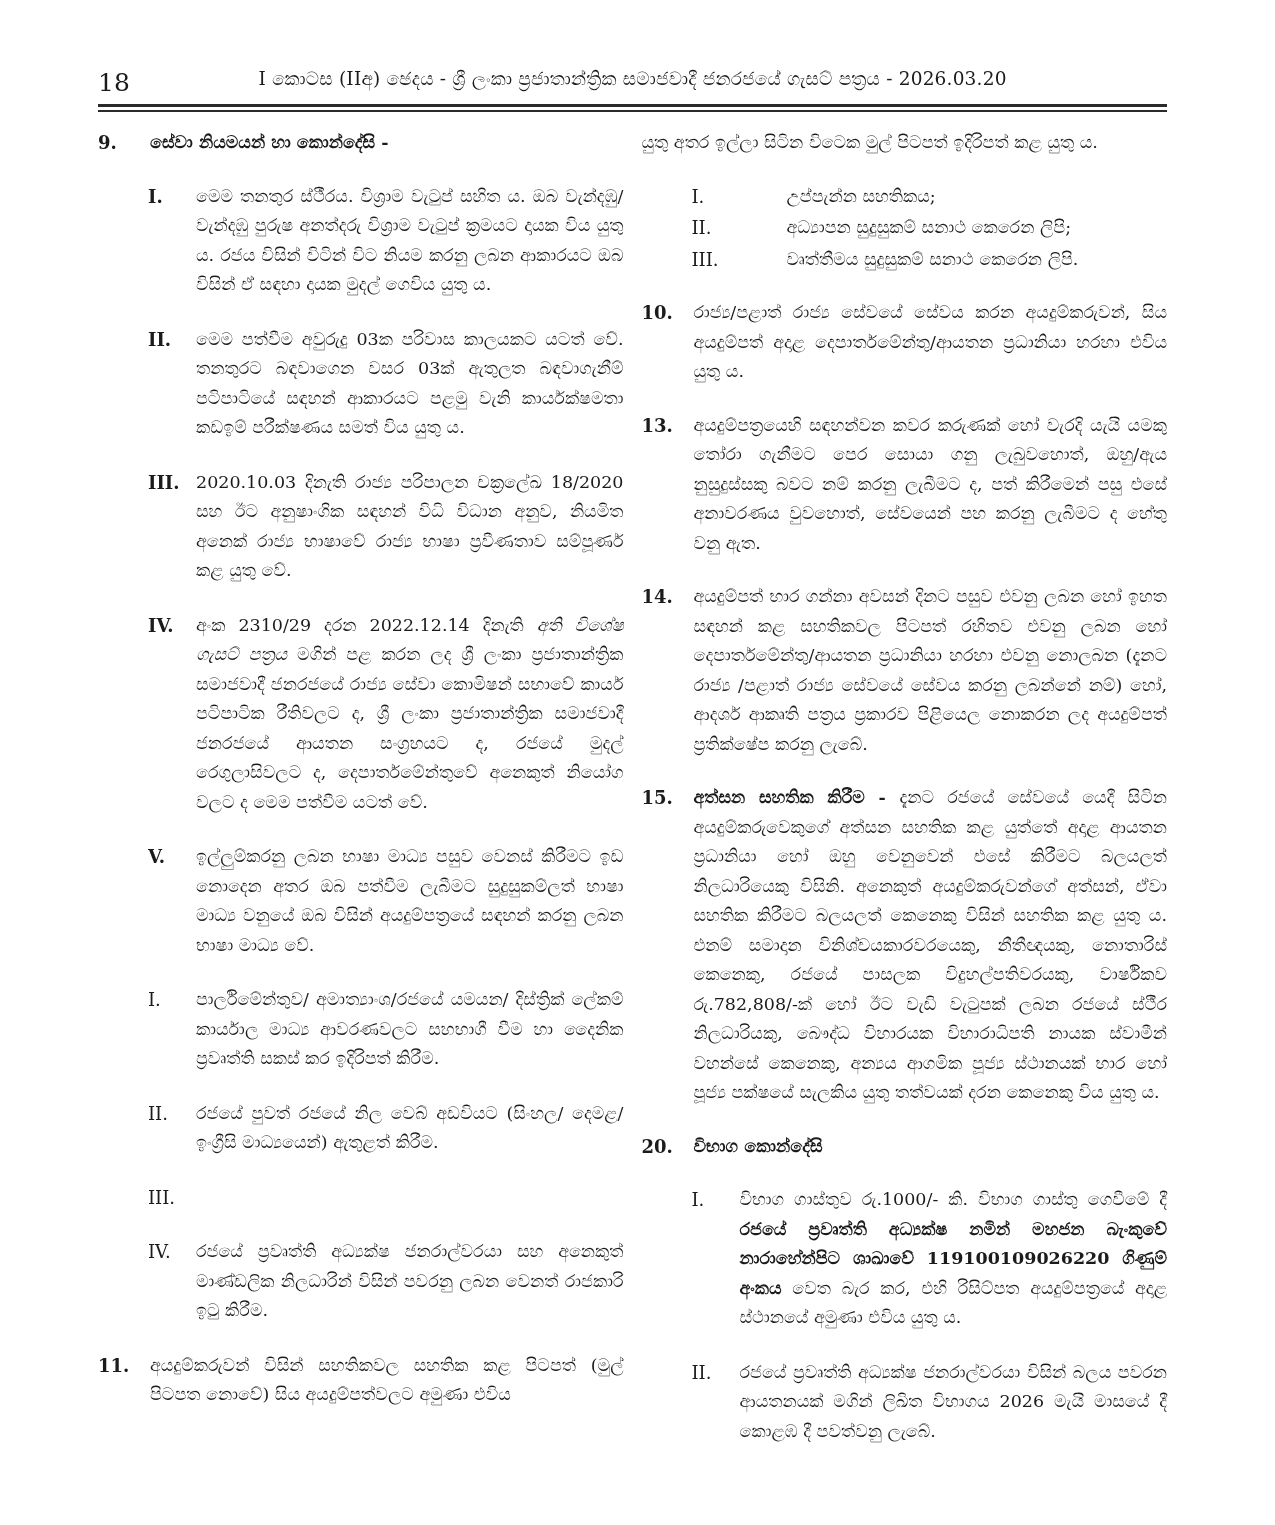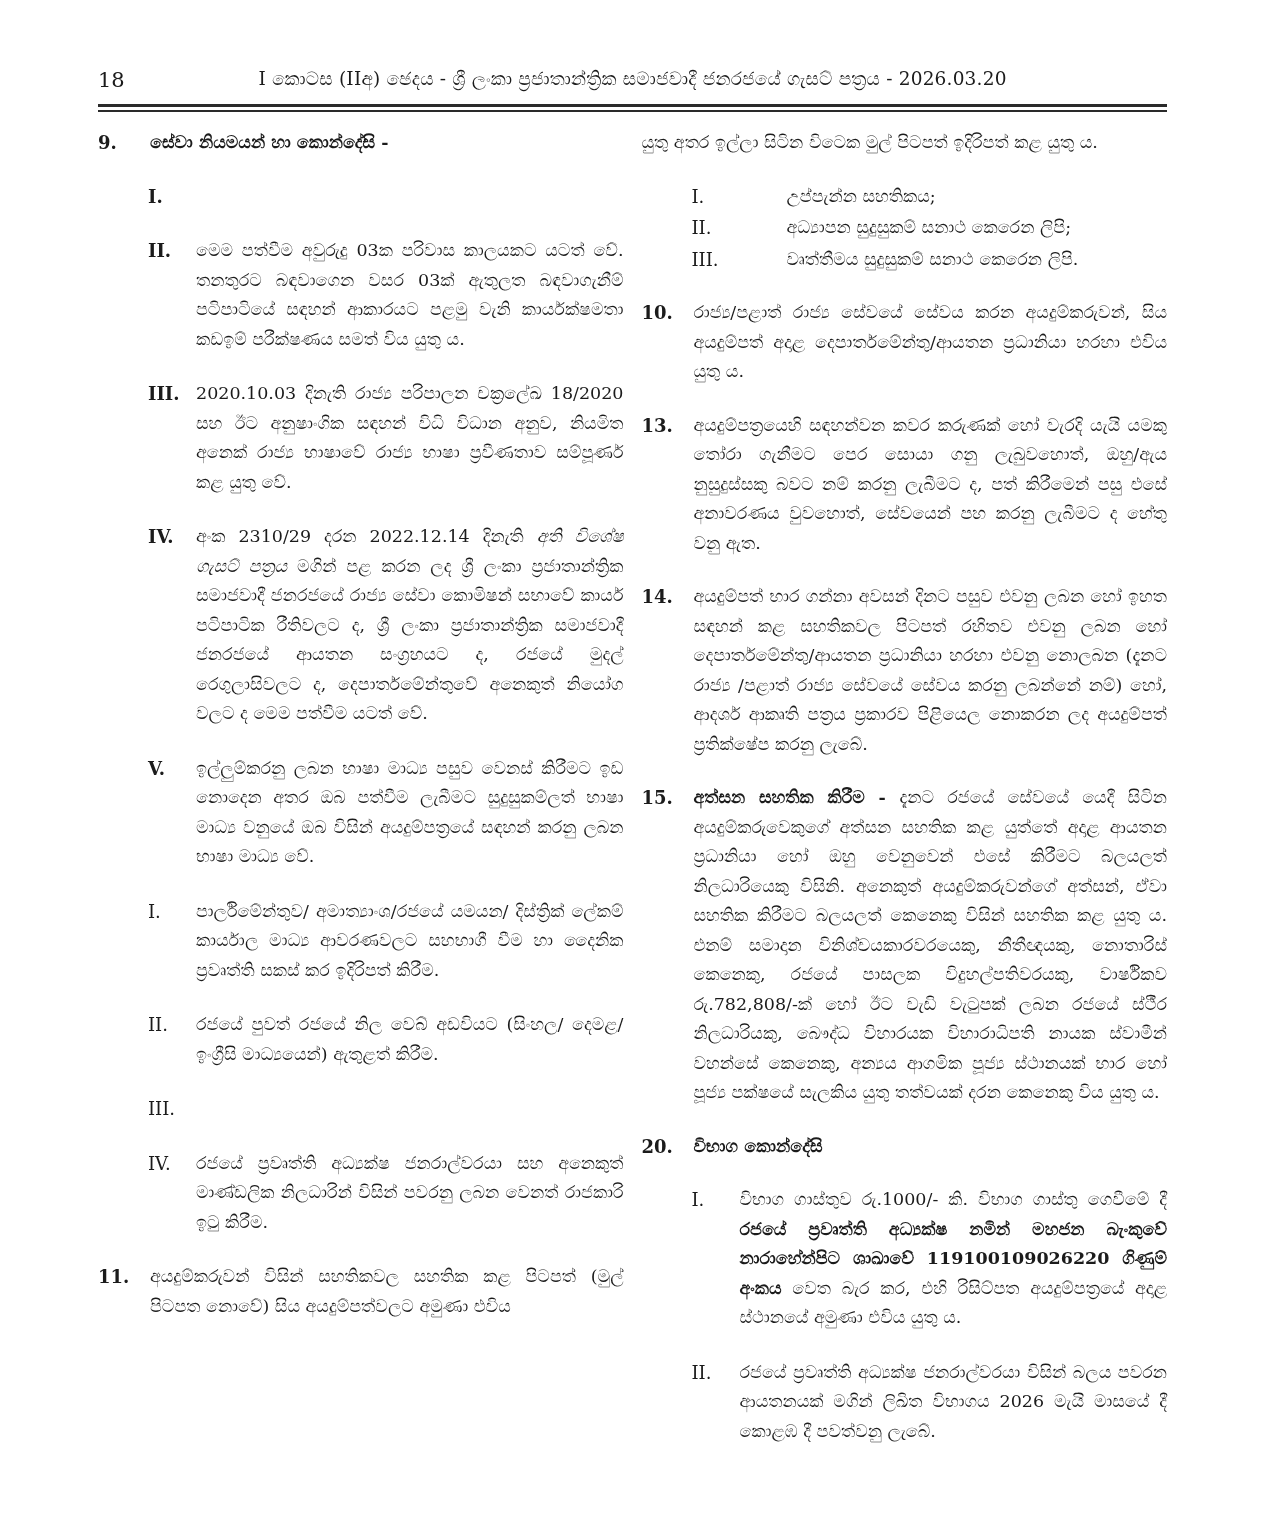--- a/index.html
+++ b/index.html
@@ -5,21 +5,21 @@
   html,body { margin:0; padding:0; background:#ffffff; }
   body {
     width:1275px; height:1525px; overflow:hidden;
     font-family:"DejaVu Serif","Liberation Serif",serif;
     color:#1b1b1b;
     -webkit-font-smoothing:antialiased;
   }
   .page { box-sizing:border-box; width:1275px; height:1525px; padding:68px 108px 20px 98px; }
 
   .hdr { position:relative; height:28px; }
-  .hdr .pagenum { position:absolute; left:0; top:0; font-size:21px; }
+  .hdr .pagenum { position:absolute; left:0; top:0; font-size:25px; }
   .hdr .title { display:block; text-align:center; font-size:18.5px; font-weight:normal; letter-spacing:0.2px; }
 
   .rule { margin-top:8px; height:3px; border-top:3px solid #2a2a2a; border-bottom:2px solid #2a2a2a; }
 
   .columns { display:flex; gap:18px; margin-top:16px; }
   .col { flex:1 1 0; font-size:17.5px; line-height:29.5px; text-align:justify; }
 
   .item { display:flex; margin-bottom:24px; }
   .item .num { flex:0 0 52px; font-weight:bold; font-size:18px; }
   .item .ibody { flex:1; }
@@ -53,20 +53,21 @@
     <div class="col">
 
       <div class="item">
         <span class="num">9.</span>
         <span class="ibody bold">සේවා නියමයන් හා කොන්දේසි -</span>
       </div>
 
       <div class="sub">
         <span class="gutter"></span>
         <span class="rlabel b">I.</span>
+        <span class="stext">මෙම තනතුර ස්ථීරය. විශ්‍රාම වැටුප් සහිත ය. ඔබ වැන්දඹු/වැන්දඹු පුරුෂ අනත්දරු විශ්‍රාම වැටුප් ක්‍රමයට දායක විය යුතු ය. රජය විසින් විටින් විට නියම කරනු ලබන ආකාරයට ඔබ විසින් ඒ සඳහා දායක මුදල් ගෙවිය යුතු ය.</span>
       </div>
 
       <div class="sub">
         <span class="gutter"></span>
         <span class="rlabel b">II.</span>
         <span class="stext">මෙම පත්වීම අවුරුදු 03ක පරිවාස කාලයකට යටත් වේ. තනතුරට බඳවාගෙන වසර 03ක් ඇතුලත බඳවාගැනීම් පටිපාටියේ සඳහන් ආකාරයට පළමු වැනි කාර්යක්ෂමතා කඩඉම් පරීක්ෂණය සමත් විය යුතු ය.</span>
       </div>
 
       <div class="sub">
         <span class="gutter"></span>

